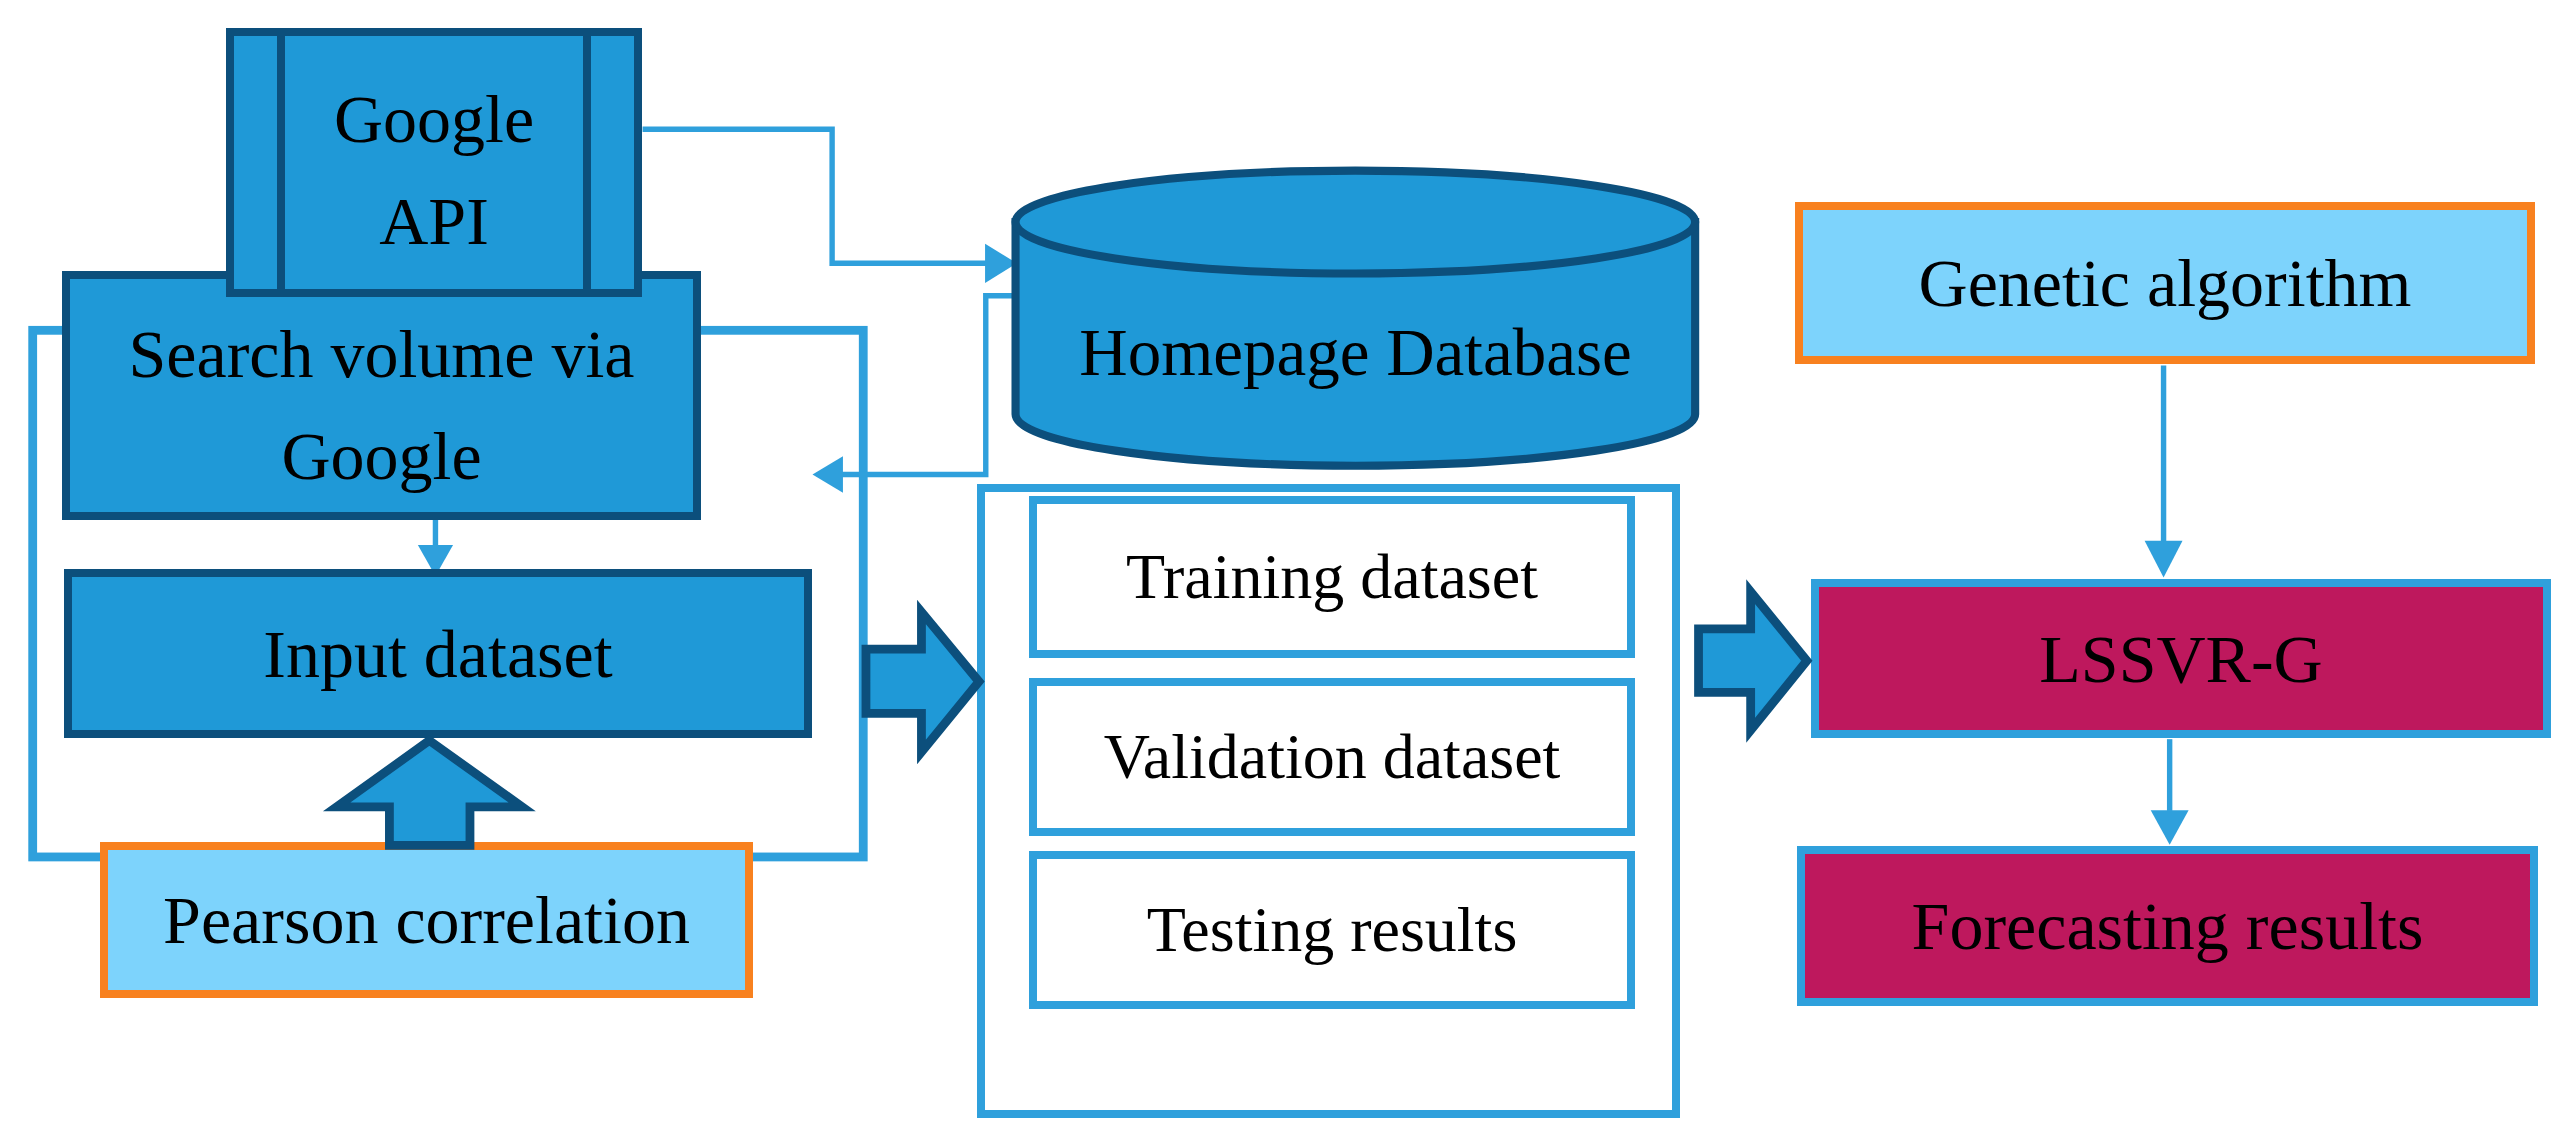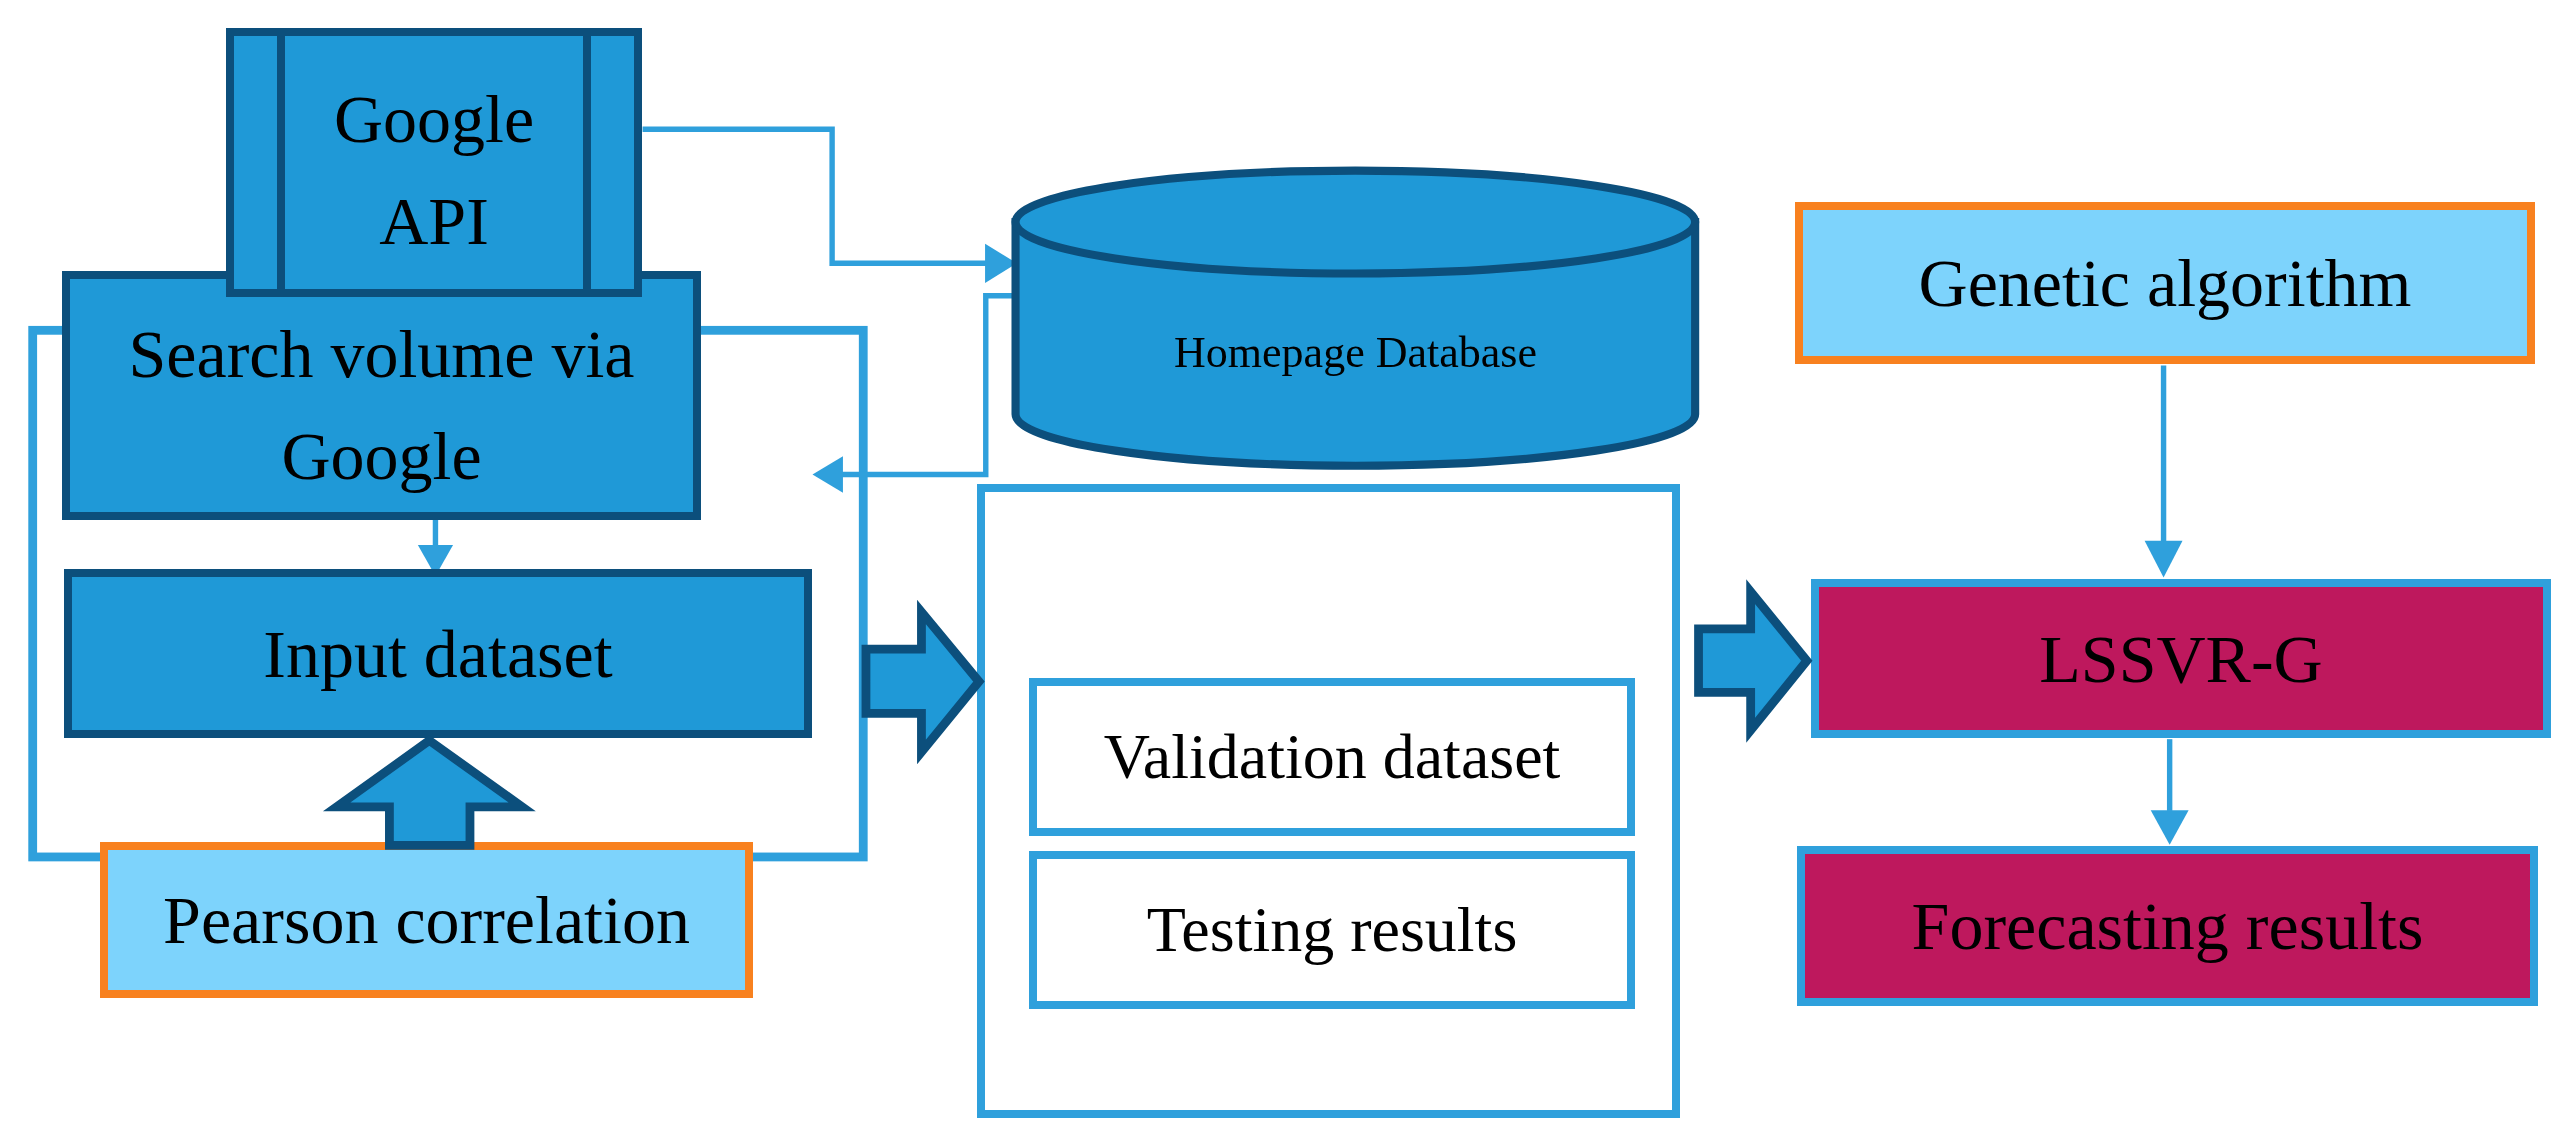--- a/index.html
+++ b/index.html
@@ -66,21 +66,21 @@
     background:#fff;border:8.1px solid var(--connector);
     display:flex;align-items:center;justify-content:center;
     font-size:64px;text-align:center;
   }
   #genetic{left:1795px;top:202px;width:740px;height:162px;}
   #lssvr{left:1811px;top:579px;width:740px;height:159px;}
   #forecasting{left:1797px;top:846px;width:741px;height:160px;}
   #db-label{
     position:absolute;left:1017px;top:318px;width:677px;height:68px;
     display:flex;align-items:center;justify-content:center;
-    font-size:44px;z-index:1;white-space:nowrap;
+    font-size:67px;z-index:1;white-space:nowrap;
   }
   .behind{z-index:0;}
   .front{z-index:2;}
   .cyl{z-index:1;}
 </style>
 </head>
 <body>
 
 <div class="canvas">
 
@@ -124,20 +124,23 @@
     <span class="lbl">Pearson correlation</span>
   </div>
 
   <svg class="layer cyl" viewBox="0 0 3805 1662">
     <path d="M 1500 328 L 1500 612 A 502 76 0 0 0 2504 612 L 2504 328 Z" fill="var(--node-fill)" stroke="var(--node-border)" stroke-width="12"></path>
     <ellipse cx="2002" cy="328" rx="502" ry="76" fill="var(--node-fill)" stroke="var(--node-border)" stroke-width="12"></ellipse>
   </svg>
   <div id="db-label">Homepage Database</div>
 
   <div id="dataset-container">
+    <div class="inner-dataset" id="training">
+      <span class="lbl">Training dataset</span>
+    </div>
     <div class="inner-dataset" id="validation">
       <span class="lbl">Validation dataset</span>
     </div>
     <div class="inner-dataset" id="testing">
       <span class="lbl">Testing results</span>
     </div>
   </div>
 
   <div class="node white-node-orange" id="genetic">
     <span class="lbl">Genetic algorithm</span>

